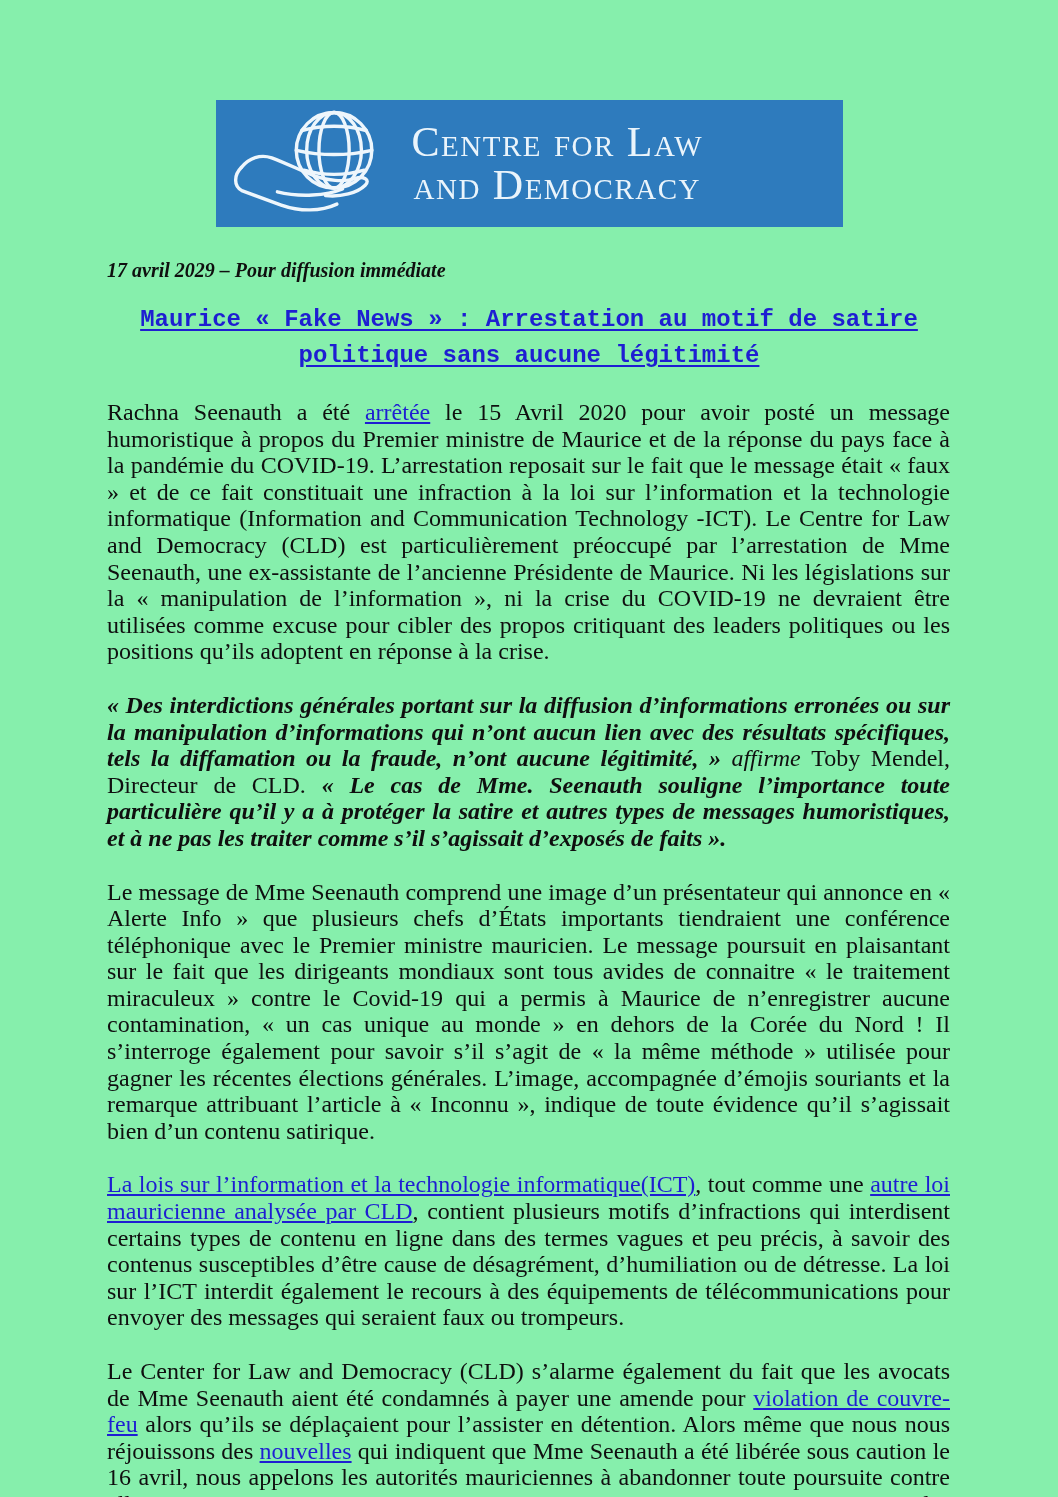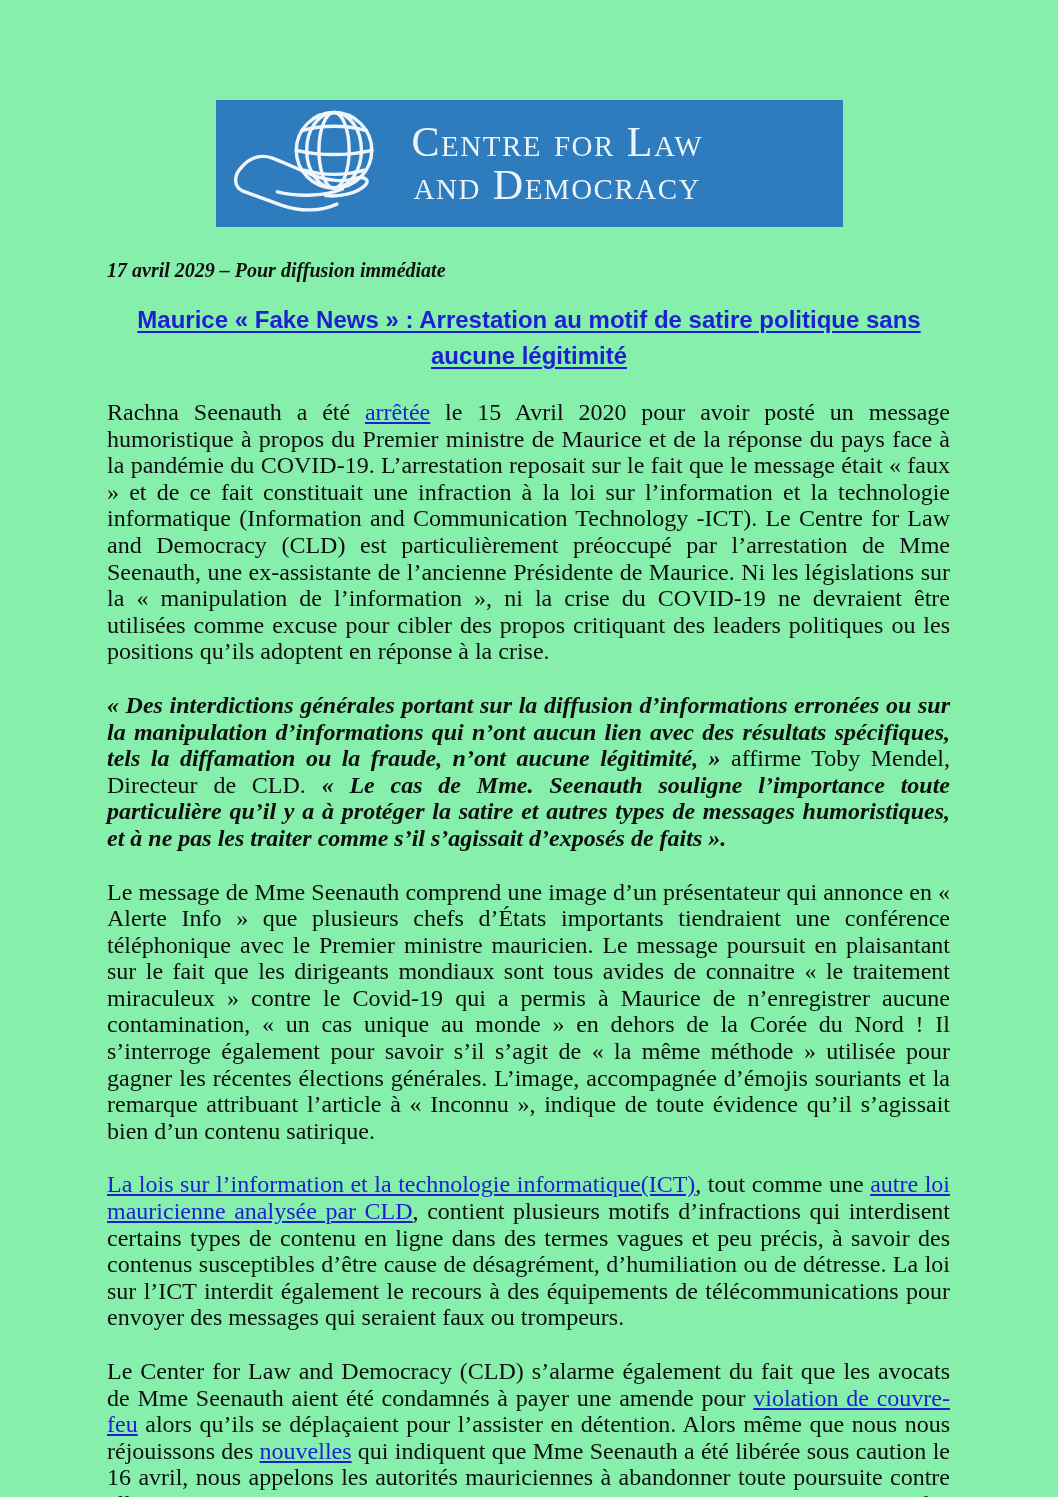--- a/index.html
+++ b/index.html
@@ -38,39 +38,39 @@
     margin: 31px 108px 0 107px;
     font-size: 20px;
     line-height: 24px;
     font-weight: bold;
     font-style: italic;
   }
   .title {
     margin: 20px auto 0 auto;
     max-width: 850px;
     text-align: center;
-    font-family: Liberation Sans, sans-serif;
+    font-family: Liberation Mono, monospace;
     font-weight: bold;
     font-size: 24px;
     line-height: 36px;
     color: var(--blue, #1e1ed2);
     text-decoration: underline;
     text-decoration-thickness: 2px;
     text-underline-offset: 3px;
     cursor: pointer;
   }
   .body {
     margin: 25px 108px 0 107px;
     font-size: 24px;
     line-height: 26.6px;
     text-align: justify;
   }
   .para { margin: 0 0 27px 0; }
   .seg-plain { }
-  .seg-italic { }
+  .seg-italic { font-style: italic; }
   .seg-bold-italic { font-weight: bold; font-style: italic; }
   .link {
     color: var(--blue, #1e1ed2);
     text-decoration: underline;
     cursor: pointer;
   }
   .continues { text-align-last: justify; }
 </style>
 </head>
 <body>

